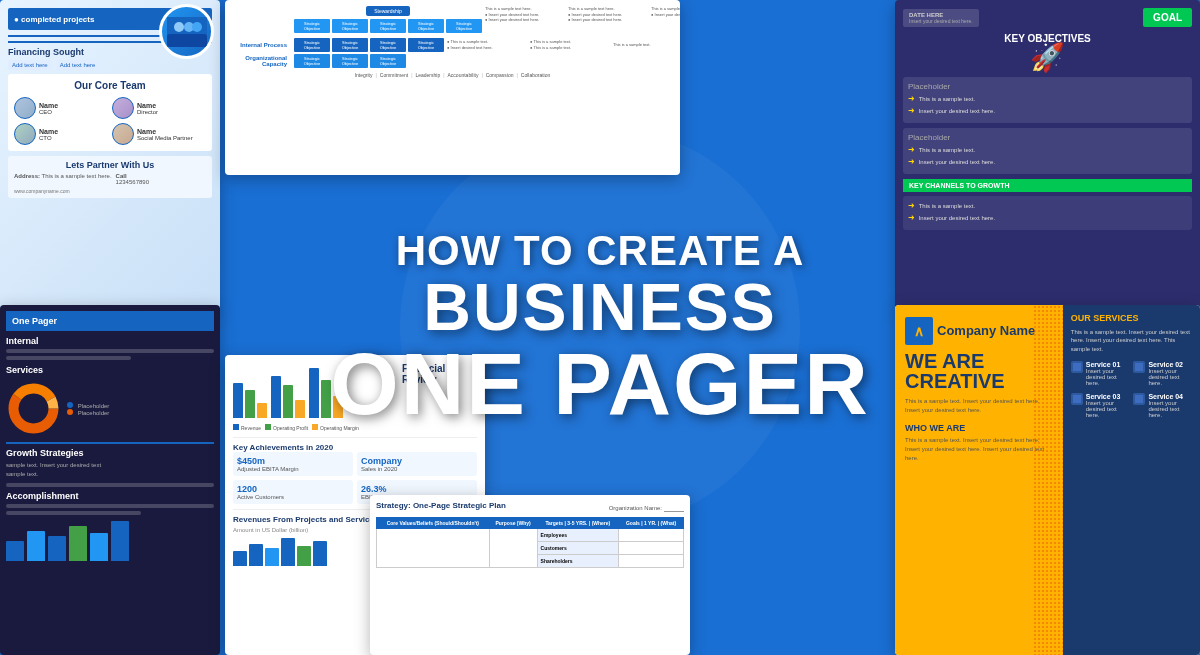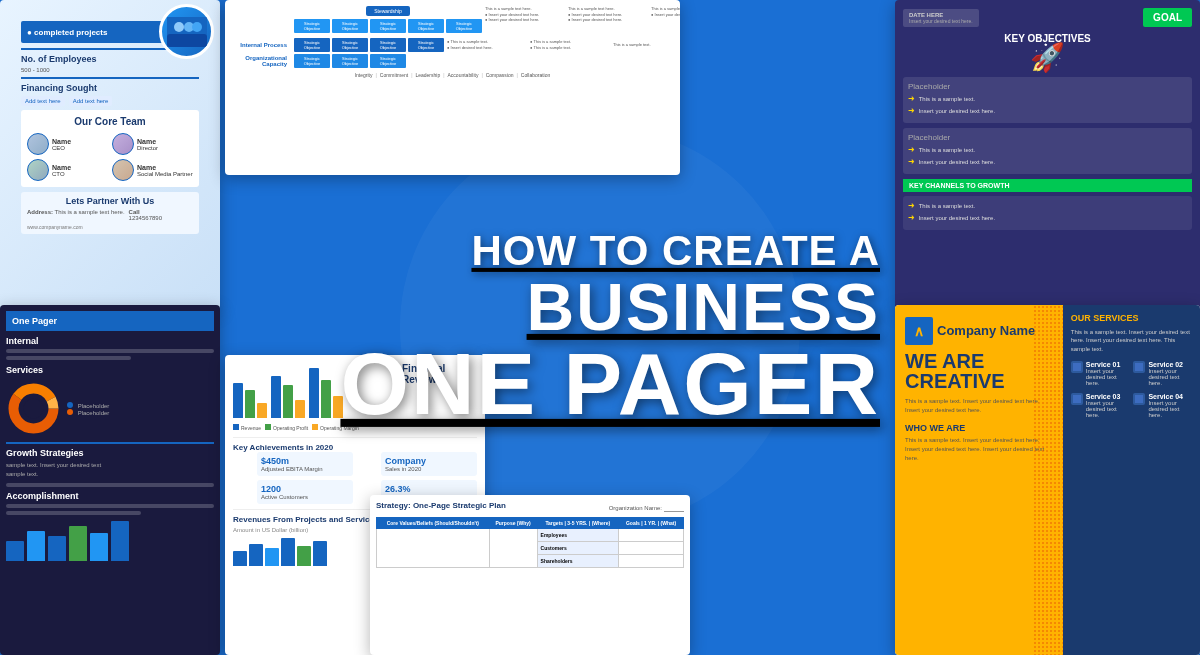--- a/index.html
+++ b/index.html
@@ -22,24 +22,23 @@
       align-items: center;
       justify-content: center;
     }
 
     
     .center-text {
       position: absolute;
       top: 50%;
       left: 50%;
       transform: translate(-50%, -50%);
-      text-align: right;
+      text-align: center;
       z-index: 10;
       width: 560px;
-      text-decoration: underline;
     }
 
     .center-text .how-to {
       font-size: 42px;
       font-weight: 700;
       color: #ffffff;
       text-shadow: 2px 2px 8px rgba(0,0,0,0.5);
       line-height: 1.1;
       letter-spacing: 1px;
     }
@@ -131,21 +130,21 @@
       right: 0;
       width: 305px;
       height: 350px;
       background: #fff;
     }
 
     
 
     
     .card-top-left .card-inner {
-      padding: 21px;
+      padding: 8px;
       height: 100%;
       position: relative;
     }
     .card-section-title {
       font-size: 9px;
       font-weight: bold;
       color: #1a3a6e;
       margin-bottom: 3px;
     }
 
@@ -320,21 +319,20 @@
       display: grid;
       grid-template-columns: 1fr 1fr;
       gap: 4px;
     }
     .achieve-item {
       background: #f0f7ff;
       border-radius: 3px;
       padding: 4px;
       font-size: 6px;
       color: #555;
-      margin-left: 24px;
     }
     .achieve-num {
       font-size: 9px;
       font-weight: bold;
       color: #1565C0;
     }
 
     
     .card-bottom-center-right .card-inner {
       padding: 6px;
@@ -428,24 +426,20 @@
           <circle cx="12" cy="10" r="5" fill="#90CAF9"></circle>
           <circle cx="22" cy="10" r="5" fill="#64B5F6"></circle>
           <circle cx="30" cy="10" r="5" fill="#42A5F5"></circle>
           <rect x="0" y="17" width="40" height="13" rx="3" fill="#0D47A1"></rect>
         </svg>
       </div>
 
 
       <div style="background:#1565C0;height:2px;width:100%;margin-bottom:4px;"></div>
 
-      <div style="margin-bottom:4px;">
-        <div class="card-section-title">No. of Employees</div>
-        <div style="font-size:6px;color:#555;">500 - 1000</div>
-      </div>
 
       <div style="background:#1565C0;height:2px;width:100%;margin-bottom:4px;"></div>
 
       <div style="margin-bottom:4px;">
         <div class="card-section-title">Financing Sought</div>
         <div style="display:flex;gap:4px;">
           <div style="background:#e0ecff;padding:2px 4px;border-radius:2px;font-size:6px;color:#1565C0;">Add text here</div>
           <div style="background:#e0ecff;padding:2px 4px;border-radius:2px;font-size:6px;color:#1565C0;">Add text here</div>
         </div>
       </div>

